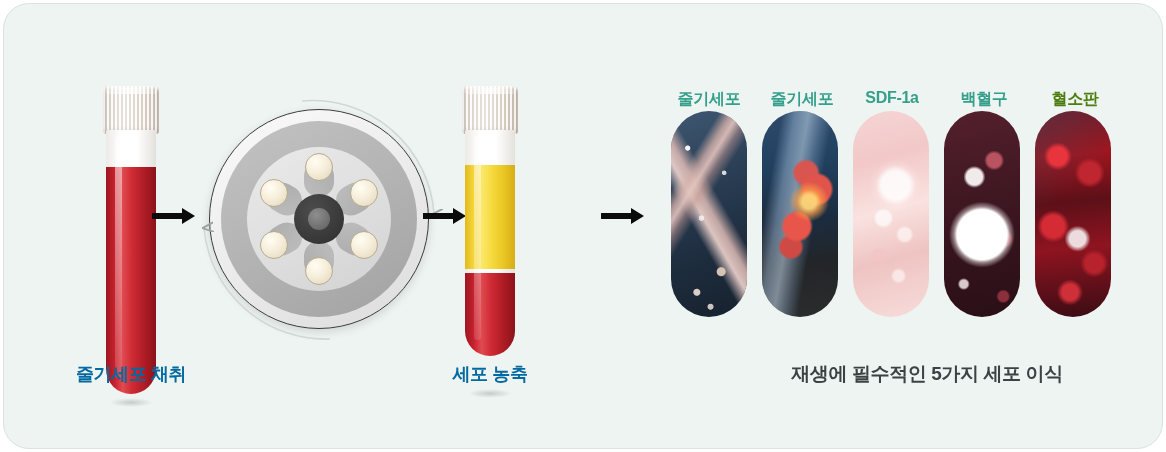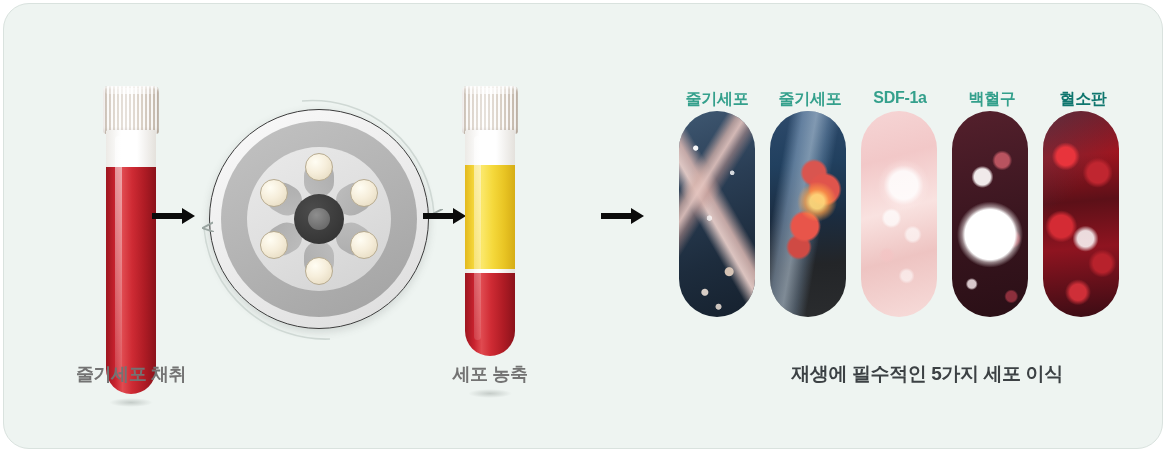--- a/index.html
+++ b/index.html
@@ -20,21 +20,20 @@
   .panel {
     position: absolute;
     left: 3px;
     top: 3px;
     width: 1160px;
     height: 446px;
     box-sizing: border-box;
     background: #eef4f1;
     border: 1px solid #d9e2de;
     border-radius: 26px;
-    padding-left: 8px;
   }
 
   
   .tube {
     position: absolute;
     width: 56px;
   }
   .tube .cap {
     position: absolute;
     left: 0;
@@ -281,21 +280,21 @@
       radial-gradient(circle at 46% 88%, #cf2f38 0 8px, rgba(180,36,44,0) 13px),
       linear-gradient(140deg, rgba(60,70,90,0.5) 0%, rgba(30,34,48,0) 40%),
       linear-gradient(175deg, #7e1420 0%, #a0151f 22%, #5c1018 44%, #8e1420 66%, #3a0c14 100%);
   }
 
   
   .caption {
     position: absolute;
     font-weight: bold;
     font-size: 18px;
-    color: #737373;
+    color: #0369a1;
     white-space: nowrap;
     text-align: center;
     letter-spacing: -0.4px;
   }
   .caption-wide {
     position: absolute;
     font-weight: bold;
     font-size: 19px;
     color: #3c4144;
     white-space: nowrap;
@@ -410,21 +409,21 @@
       <div class="cell-label" style="left:847px; top:85px; width:82px; color:#34a08c;">SDF-1a</div>
       <div class="cell-card" style="left:849px; top:107px;">
         <div class="fill fill-sdf"></div>
       </div>
 
       <div class="cell-label" style="left:939px; top:85px; width:82px; color:#34a08c;">백혈구</div>
       <div class="cell-card" style="left:940px; top:107px;">
         <div class="fill fill-wbc"></div>
       </div>
 
-      <div class="cell-label" style="left:1030px; top:85px; width:82px; color:#0f766e;">혈소판</div>
+      <div class="cell-label" style="left:1030px; top:85px; width:82px; color:#4d7c0f;">혈소판</div>
       <div class="cell-card" style="left:1031px; top:107px;">
         <div class="fill fill-plt"></div>
       </div>
     </div>
 
     <div class="caption" style="left:47px; top:358px; width:160px;">줄기세포 채취</div>
     <div class="caption" style="left:406px; top:358px; width:160px;">세포 농축</div>
     <div class="caption-wide" style="left:773px; top:357px; width:300px;">재생에 필수적인 5가지 세포 이식</div>
 
   </div>

